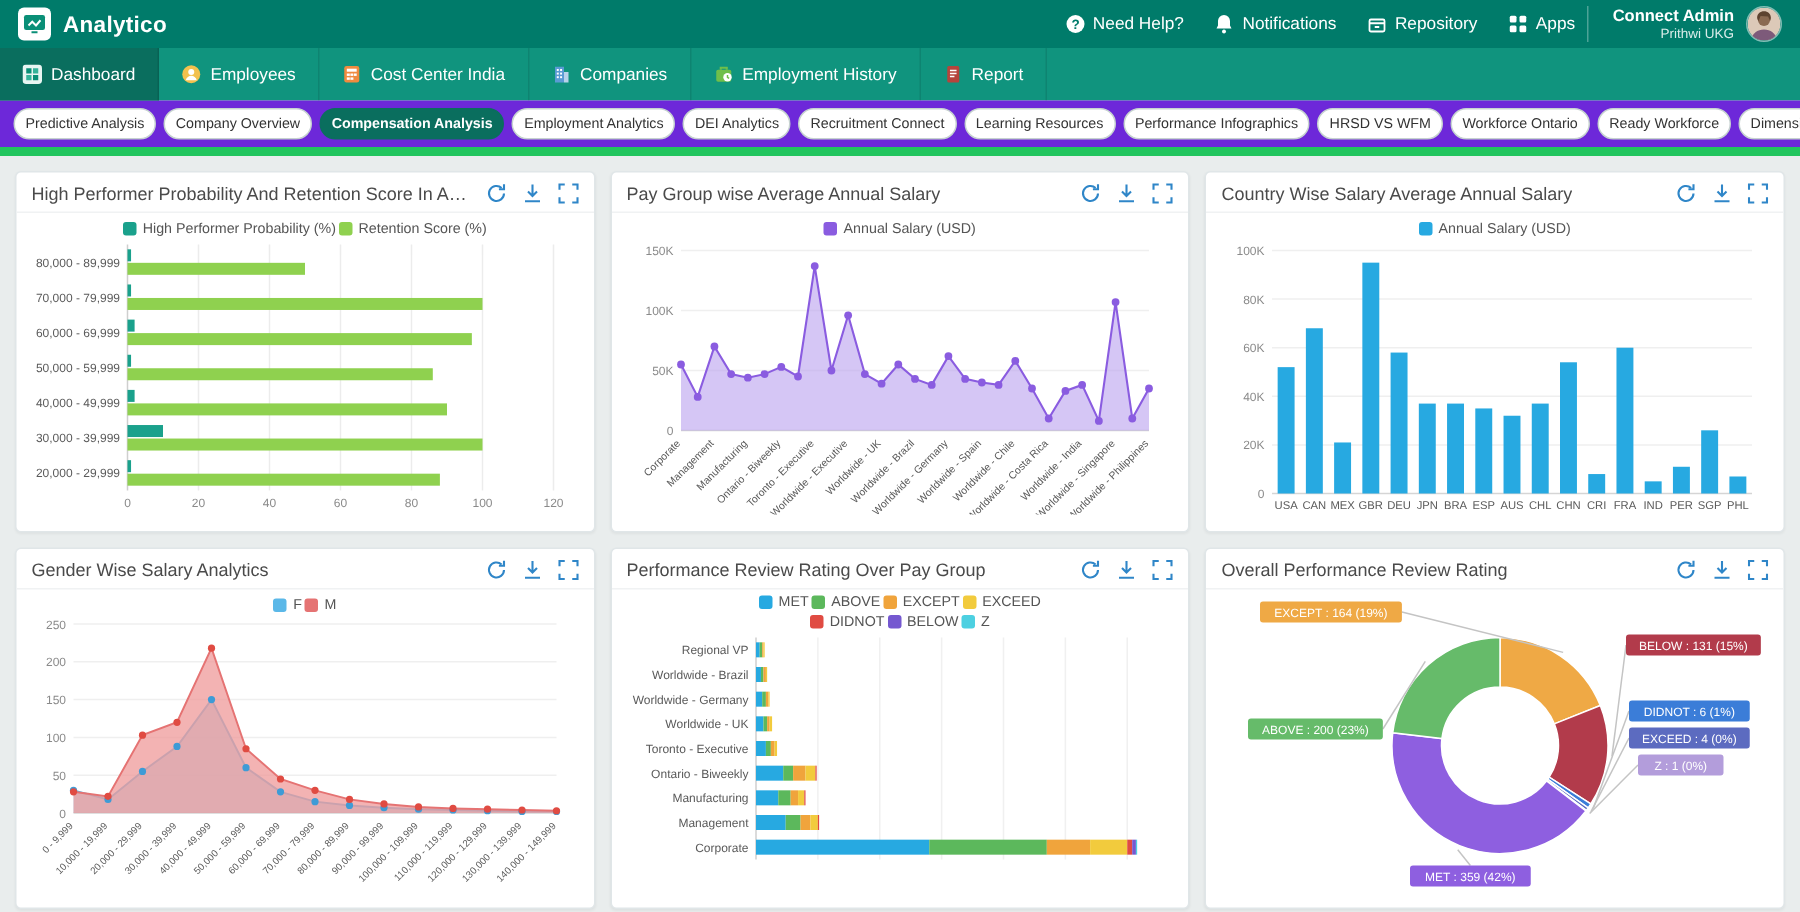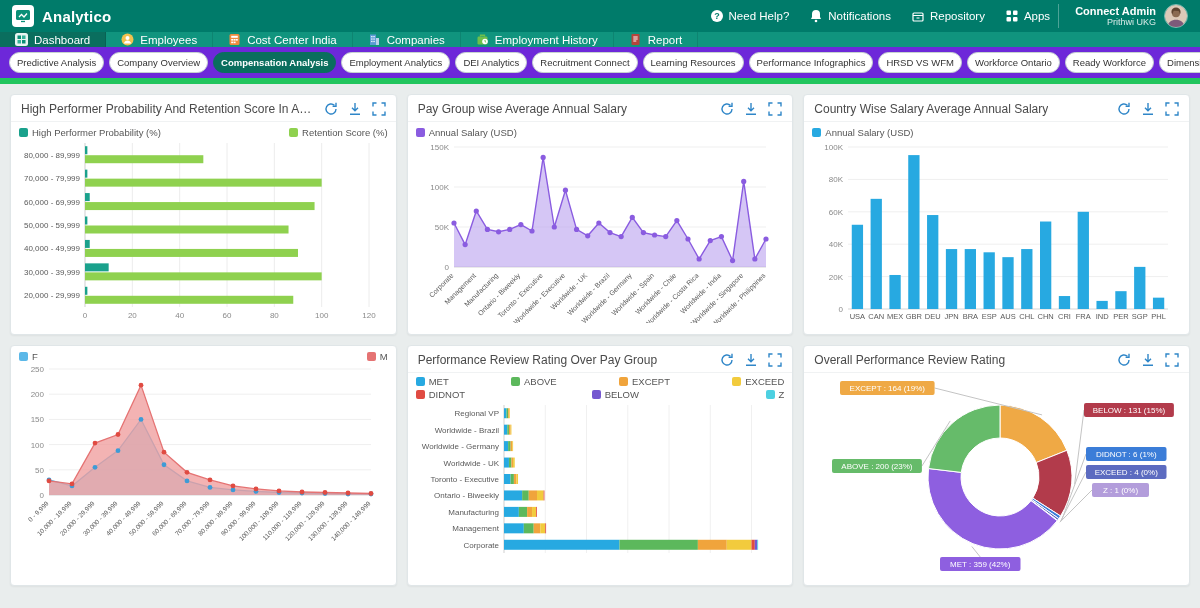--- a/index.html
+++ b/index.html
@@ -16,42 +16,42 @@
   .hdr-ic{width:14px;height:14px;display:inline-flex}
   .hdr-ic svg{width:14px;height:14px}
   .user-block{display:flex;align-items:center;gap:8px;padding-left:16px;border-left:1px solid rgba(255,255,255,.3);cursor:pointer}
   .user-text{text-align:right;line-height:1.15}
   .user-name{font-size:11px;font-weight:bold}
   .user-org{font-size:9px;opacity:.85}
   .avatar{width:24px;height:24px;border-radius:50%;overflow:hidden;border:1px solid rgba(255,255,255,.5)}
   .avatar svg{width:100%;height:100%}
 
   
-  .nav-tabs{height:15px;background:#10947e;display:flex;color:#fff}
+  .nav-tabs{height:35px;background:#10947e;display:flex;color:#fff}
   .tab{display:flex;align-items:center;gap:6px;padding:0 15px;font-size:11.5px;border-right:1px solid rgba(0,0,0,.10);cursor:pointer;white-space:nowrap}
   .tab.active{background:#0a6e5e}
   .tab-ic{width:13px;height:13px;display:inline-flex}
   .tab-ic svg{width:13px;height:13px}
 
   
   .pills-bar{height:37px;background:#6d28d9;border-bottom:6px solid #22c55e;display:flex;align-items:center;padding:0 9px;gap:6px}
   .pills{display:flex;flex:1;gap:5px}
   .pill{flex:1 1 auto;padding:4px 7px;border:1px solid #c6d2d0;border-radius:12px;background:#fff;font-size:9.5px;color:#333;cursor:pointer;white-space:nowrap;text-align:center;font-family:inherit}
   .pill.active{background:#0a6e5e;color:#fff;border-color:#0a6e5e;font-weight:bold}
 
   
   main{height:512px;padding:10px;display:grid;grid-template-columns:repeat(3,1fr);grid-template-rows:repeat(2,1fr);gap:10px}
   .card{background:#fff;border:1px solid #e0e6e8;border-radius:4px;box-shadow:0 1px 2px rgba(0,0,0,.05);overflow:hidden;display:flex;flex-direction:column}
   .card-head{display:flex;justify-content:space-between;align-items:center;padding:7px 10px 5px;border-bottom:1px solid #f0f2f3}
   .card-title{font-size:12px;font-weight:normal;color:#4a4a4a;white-space:nowrap;overflow:hidden;text-overflow:ellipsis}
   .card-actions{display:flex;gap:10px;flex:0 0 auto;margin-left:8px}
   .icon-btn{width:14px;height:14px;color:#2f86c8;cursor:pointer;display:inline-flex}
   .icon-btn svg{width:14px;height:14px}
   .card-body{flex:1;padding:2px 8px 2px;position:relative}
-  .legend{display:flex;justify-content:space-between;gap:2px;align-items:center;font-size:9.5px;color:#555;padding:3px 0 1px}
+  .legend{display:flex;justify-content:center;gap:2px;align-items:center;font-size:9.5px;color:#555;padding:3px 0 1px}
   .legend.tight{padding:1px 0}
   .legend-item{display:inline-flex;align-items:center;cursor:pointer}
   .sw{width:9px;height:9px;border-radius:2px;display:inline-block;margin-right:4px}
   svg{font-family:inherit}
 </style>
 </head>
 <body>
 
 <header class="app-header">
   <span class="logo-chip">
@@ -442,20 +442,42 @@
           <text x="290.1176470588236" y="180" font-size="7.5" fill="#5a5a5a" text-anchor="middle">IND</text>
           <rect x="303.29411764705884" y="152.18" width="11.294117647058824" height="17.82" fill="#27a9e1"></rect>
           <text x="308.9411764705883" y="180" font-size="7.5" fill="#5a5a5a" text-anchor="middle">PER</text>
           <rect x="322.11764705882354" y="127.88" width="11.294117647058824" height="42.120000000000005" fill="#27a9e1"></rect>
           <text x="327.764705882353" y="180" font-size="7.5" fill="#5a5a5a" text-anchor="middle">SGP</text>
           <rect x="340.94117647058823" y="158.66" width="11.294117647058824" height="11.340000000000002" fill="#27a9e1"></rect>
           <text x="346.5882352941177" y="180" font-size="7.5" fill="#5a5a5a" text-anchor="middle">PHL</text>
         </svg></div>
     </section>
     <section class="card">
+      <div class="card-head">
+        <h2 class="card-title">Gender Wise Salary Analytics</h2>
+        <div class="card-actions">
+          <span class="icon-btn">
+            <svg viewBox="0 0 14 14">
+              <path d="M12 7a5 5 0 1 1-1.6-3.7" fill="none" stroke="currentColor" stroke-width="1.4"></path>
+              <path d="M12 .8v3.4H8.6" fill="none" stroke="currentColor" stroke-width="1.4"></path>
+            </svg>
+          </span>
+          <span class="icon-btn">
+            <svg viewBox="0 0 14 14">
+              <path d="M7 1v7.2M4 5.7 7 8.7l3-3" fill="none" stroke="currentColor" stroke-width="1.4"></path>
+              <path d="M2 12.2h10" stroke="currentColor" stroke-width="1.4"></path>
+            </svg>
+          </span>
+          <span class="icon-btn">
+            <svg viewBox="0 0 14 14">
+              <path d="M1 4.5V1h3.5M9.5 1H13v3.5M13 9.5V13H9.5M4.5 13H1V9.5" fill="none" stroke="currentColor" stroke-width="1.4"></path>
+            </svg>
+          </span>
+        </div>
+      </div>
       <div class="card-body"><div class="legend">
           <span class="legend-item">
             <span class="sw" style="background: rgb(91, 184, 232);"></span>
             <span class="lbl">F</span>
           </span>
           <span class="legend-item">
             <span class="sw" style="background: rgb(229, 115, 115);"></span>
             <span class="lbl">M</span>
           </span>
         </div><svg width="364" height="184">

